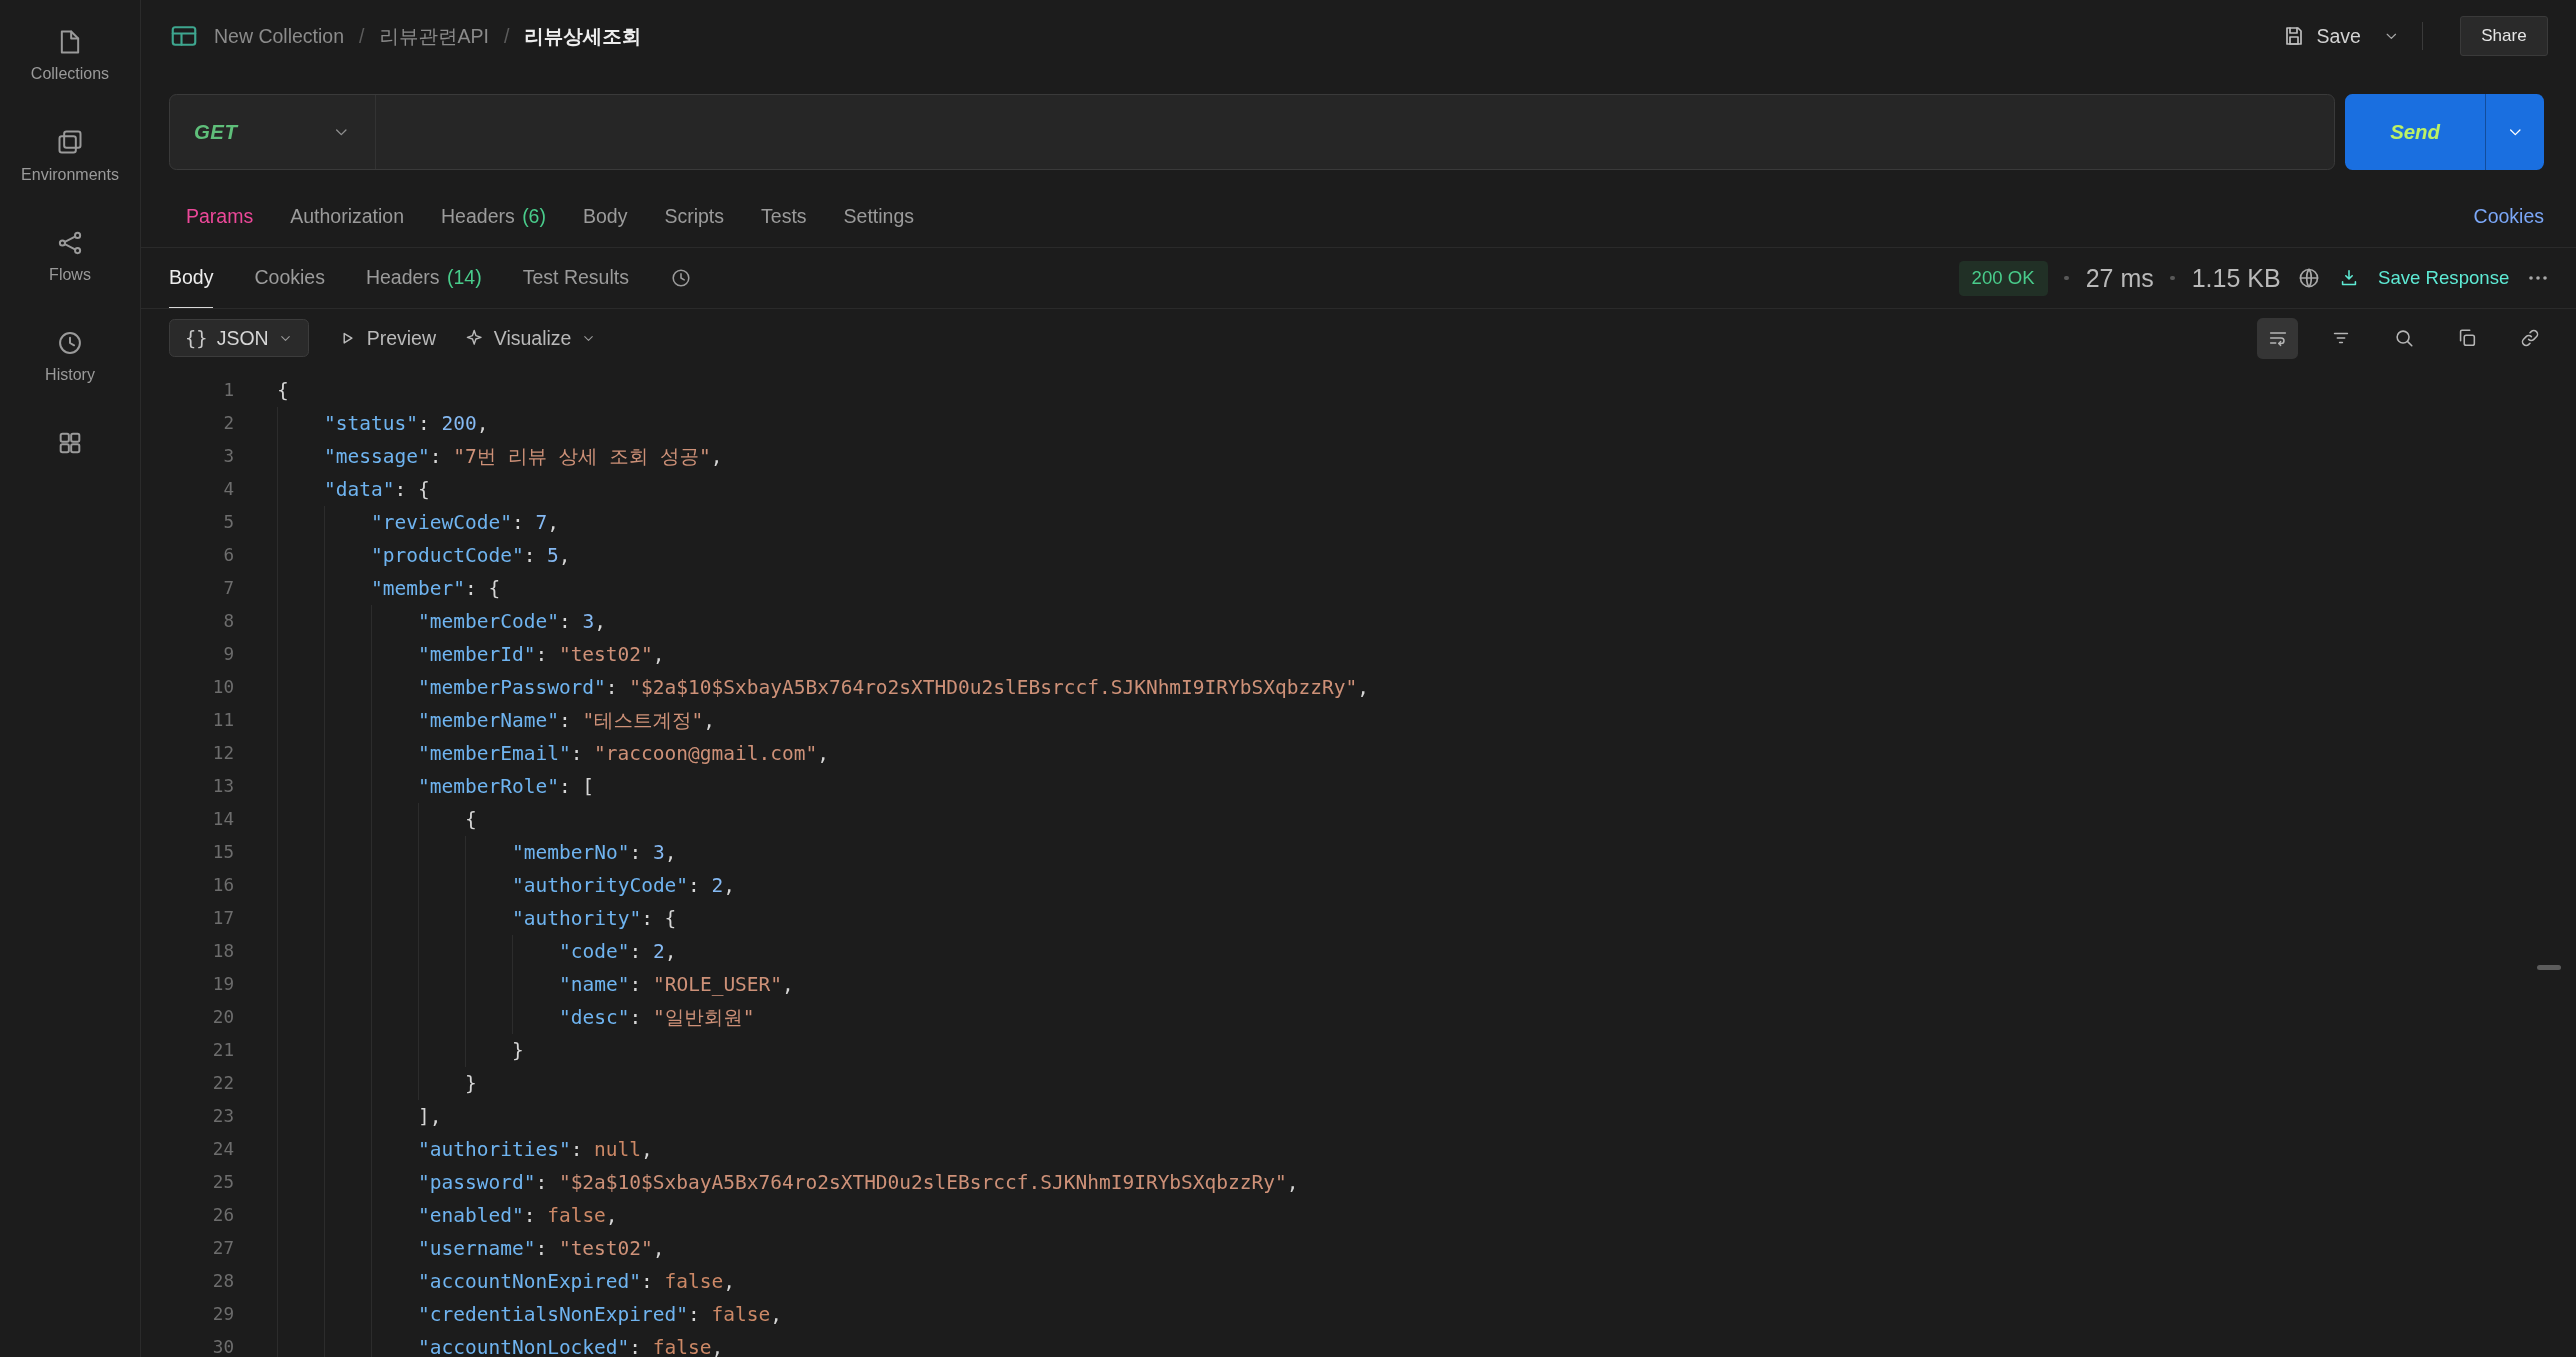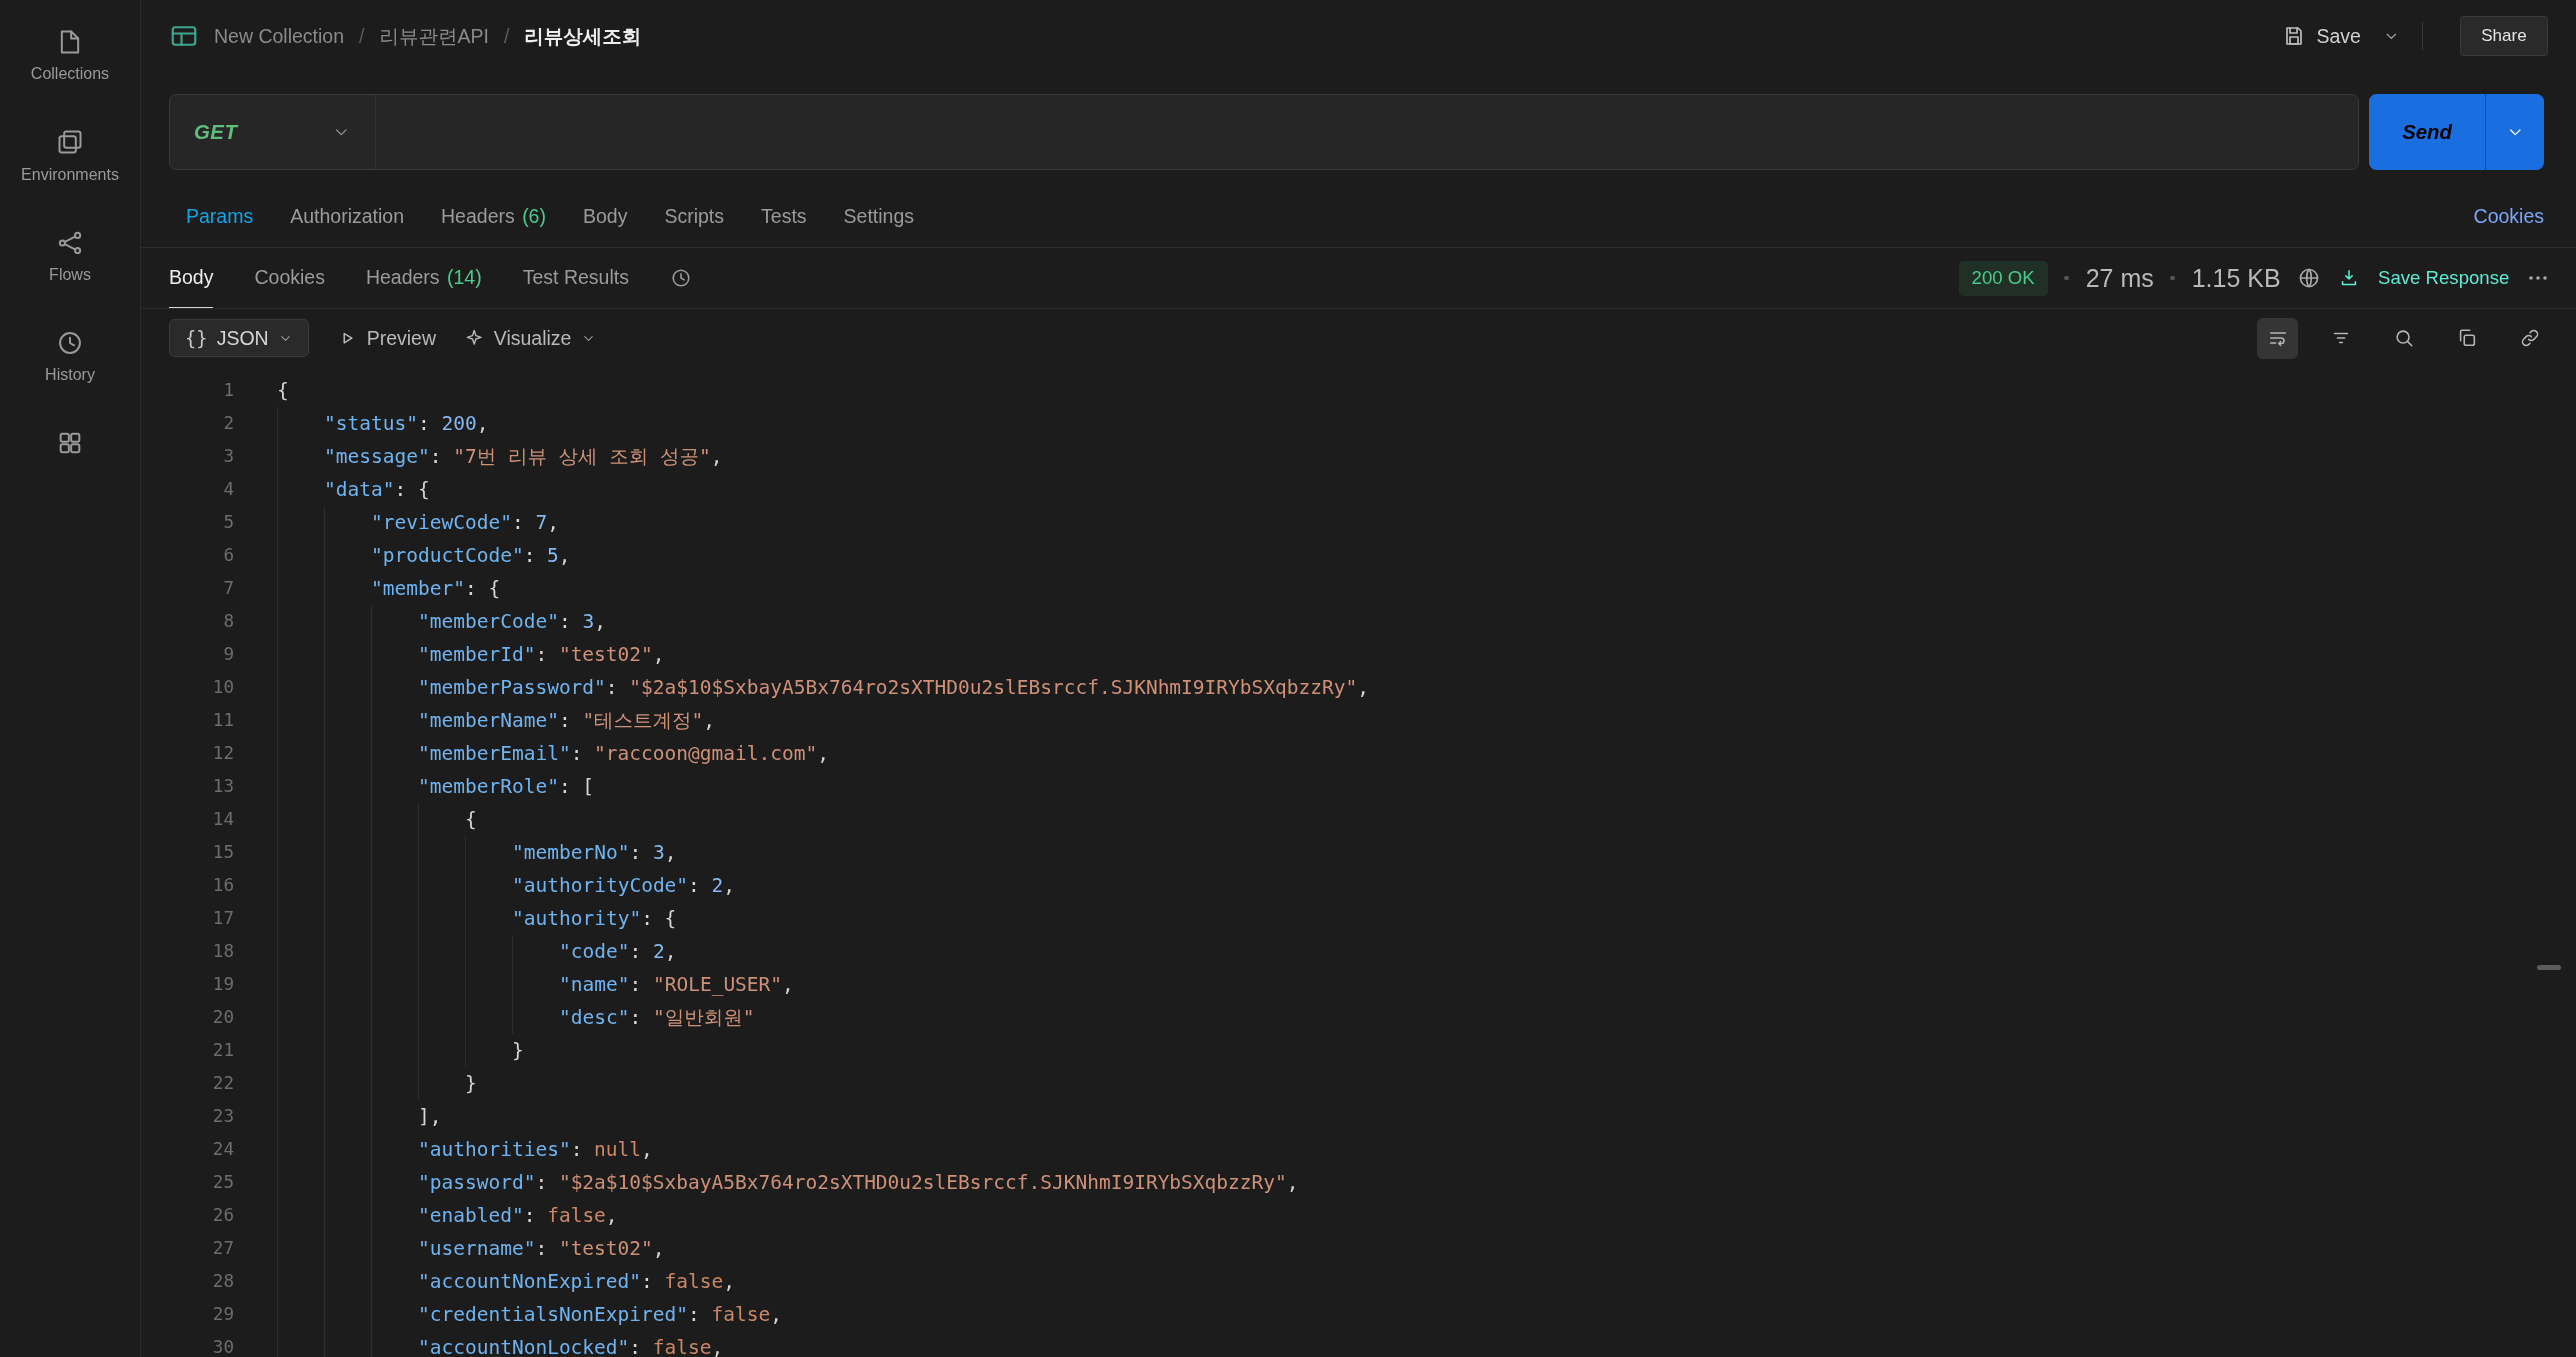--- a/index.html
+++ b/index.html
@@ -47,28 +47,28 @@
     color: #e6e6e6; font-size: 17px; padding: 9.3px 20.4px; cursor: pointer; margin-left: 24px;
   }
 
   
   .url-row { flex: none; height: 98px; display: flex; gap: 10px; padding: 22px 32px 0 28px; font-style: italic; }
   .url-box { flex: 1; min-width: 0; height: 76px; display: flex; align-items: center; background: #262626; border: 0.9px solid #3a3a3a; border-radius: 7.4px; }
   .method { width: 206px; flex: none; height: 100%; display: flex; align-items: center; justify-content: space-between; padding: 0 24px; border-right: 0.9px solid #333; color: var(--method-get, #5fbf7a); font-weight: 700; font-size: 20.4px; letter-spacing: 0.5px; cursor: pointer; }
   .method svg.ic { width: 18.6px; height: 18.6px; color: #8f8f8f; }
   .url-text { flex: 1; min-width: 0; color: #cfcfcf; font-size: 19.5px; padding-left: 24px; white-space: nowrap; overflow: hidden; cursor: text; }
   .send-btn { flex: none; height: 76px; display: flex; border-radius: 7.4px; overflow: hidden; cursor: pointer; }
-  .send-main { background: var(--accent-blue, #1a6fe0); color: #000000; font-size: 20.4px; font-weight: 600; display: flex; align-items: center; padding: 0 33px; }
+  .send-main { background: var(--accent-blue, #1a6fe0); color: #bef264; font-size: 20.4px; font-weight: 600; display: flex; align-items: center; padding: 0 45px; }
   .send-caret { background: var(--accent-blue, #1a6fe0); border-left: 0.9px solid rgba(0,0,0,.3); width: 59px; display: flex; align-items: center; justify-content: center; color: #fff; }
   .send-caret svg.ic { width: 18.6px; height: 18.6px; }
 
   
   .req-tabs { flex: none; height: 78px; display: flex; align-items: center; gap: 37px; padding: 15px 32px 0 45px; border-bottom: 0.9px solid #2a2a2a; font-size: 19.5px; color: #9b9b9b; }
   .req-tab { display: flex; gap: 7.4px; cursor: pointer; white-space: nowrap; }
-  .req-tab.active { color: #0ea5e9; }
+  .req-tab.active { color: #ec4899; }
   .tab-count { color: var(--green, #49cc8b); }
   .spacer { flex: 1; }
   .cookies-link { color: var(--link-blue, #7ba7f7); cursor: pointer; }
 
   
   .resp-meta { flex: none; height: 61px; display: flex; align-items: stretch; gap: 41px; padding: 0 26px 0 28px; border-bottom: 0.9px solid #2a2a2a; font-size: 19.5px; color: #9b9b9b; }
   .resp-tab { display: flex; align-items: center; gap: 7.4px; border-bottom: 1.9px solid transparent; cursor: pointer; white-space: nowrap; }
   .resp-tab.active { color: #ededed; border-bottom-color: #d8d8d8; }
   .resp-meta .mini-ic { align-self: center; display: flex; cursor: pointer; color: #9b9b9b; }
   .resp-meta .mini-ic svg.ic { width: 22px; height: 22px; }

